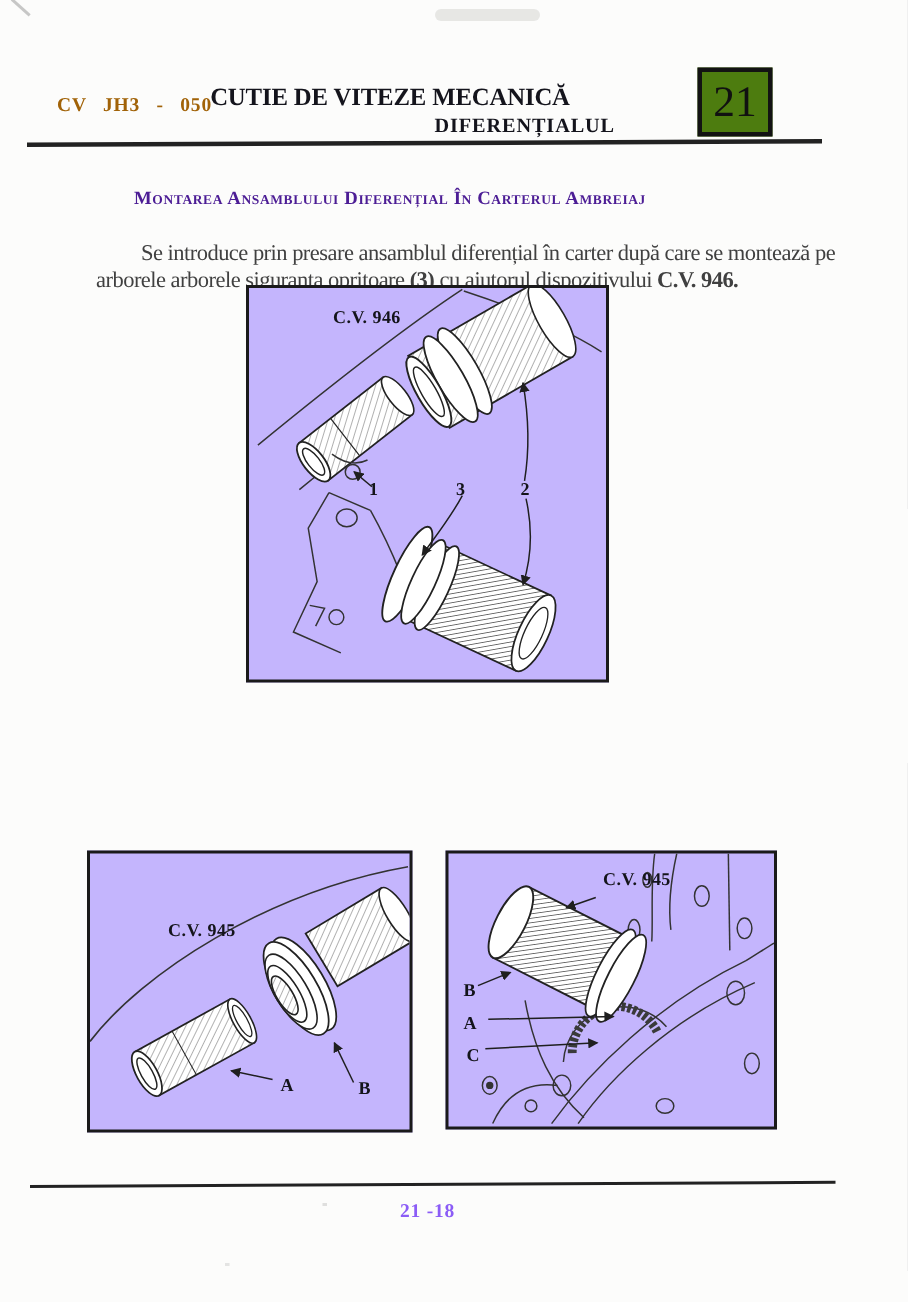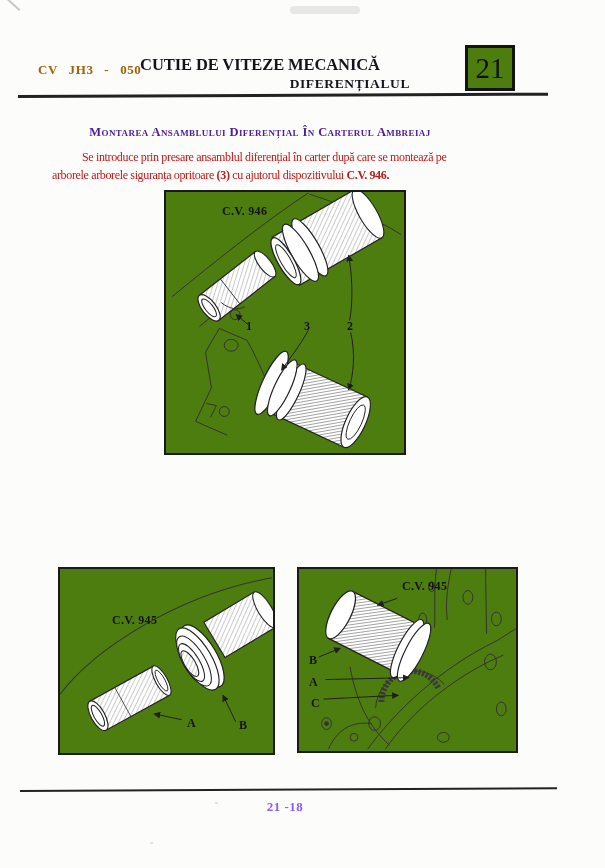--- a/index.html
+++ b/index.html
@@ -18,28 +18,28 @@
   .chapter-box{position:absolute;left:465px;top:45px;width:50px;height:46px;
                border:3px solid #131313;box-sizing:border-box;background:#4d7c0f;
                display:flex;align-items:center;justify-content:center;
                font-size:29px;color:#111;}
   .rule{position:absolute;background:#222;}
   .header-rule{left:18px;top:95px;width:530px;height:2.6px;
                transform:rotate(-.25deg);transform-origin:left center;}
   
   .section-heading{position:absolute;left:20px;top:125px;width:480px;text-align:center;
         font-variant:small-caps;font-weight:bold;font-size:12.5px;letter-spacing:.4px;color:#4c1d95;}
-  .body-text{position:absolute;left:52px;width:515px;margin:0;
-        font-size:12px;line-height:18px;letter-spacing:-.35px;
-        text-indent:30px;color:#b91c1c;}
+  .body-text{position:absolute;left:52px;width:515px;margin:12px;
+        font-size:15px;line-height:18px;letter-spacing:-.35px;
+        text-indent:30px;color:#404040;}
   .p1{top:148px;}
   .p2{top:485px;}
   
   .fig{position:absolute;box-sizing:border-box;border:2.5px solid #1a1a1a;
-       background:#4d7c0f;margin:0;padding:4px;}
+       background:#c4b5fd;margin:0;padding:4px;}
   .fig1{left:164px;top:190px;width:242px;height:265px;}
   .fig2{left:58px; top:567px;width:217px;height:188px;}
   .fig3{left:297px;top:567px;width:221px;height:186px;}
   .fig svg{position:absolute;left:0;top:0;width:100%;height:100%;}
   .fig-label{position:absolute;font-size:12px;font-weight:bold;letter-spacing:.3px;color:#14141a;}
   .callout{position:absolute;font-size:12px;font-weight:bold;color:#14141a;}
   
   .footer-rule{left:20px;top:790px;width:537px;height:2.4px;
                transform:rotate(-.3deg);transform-origin:left center;}
   .page-number{position:absolute;left:245px;top:799px;width:80px;text-align:center;

